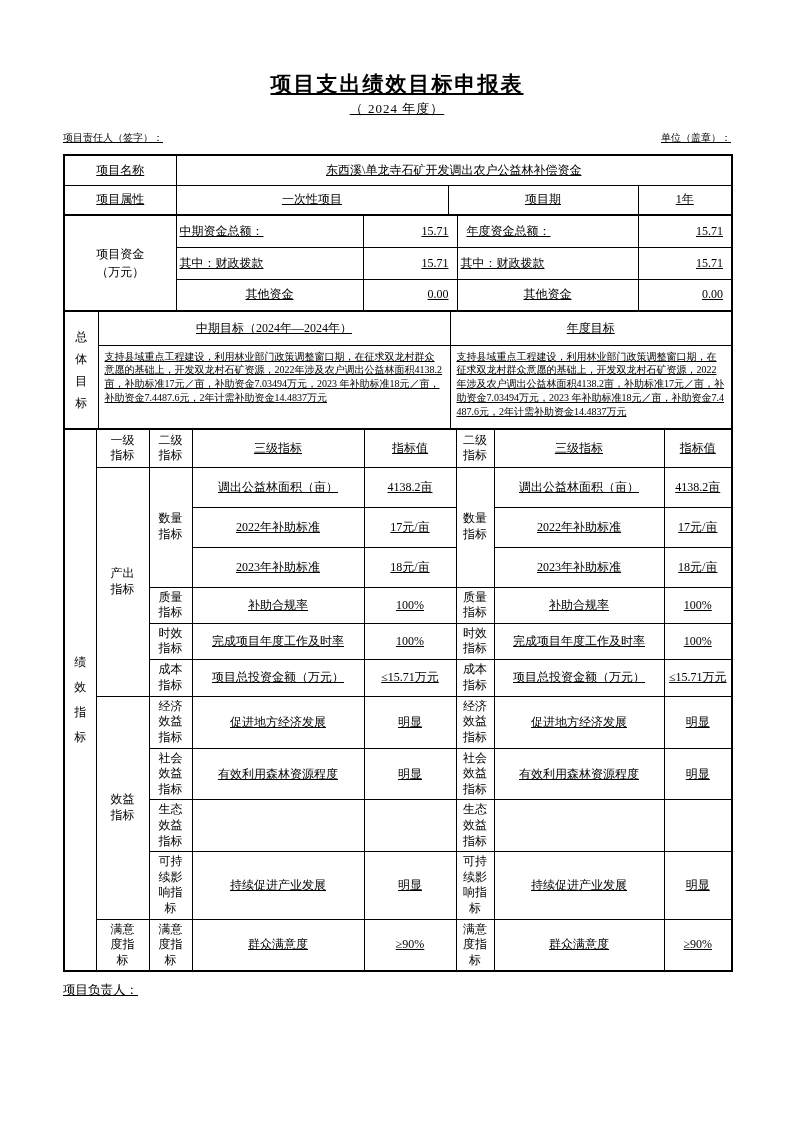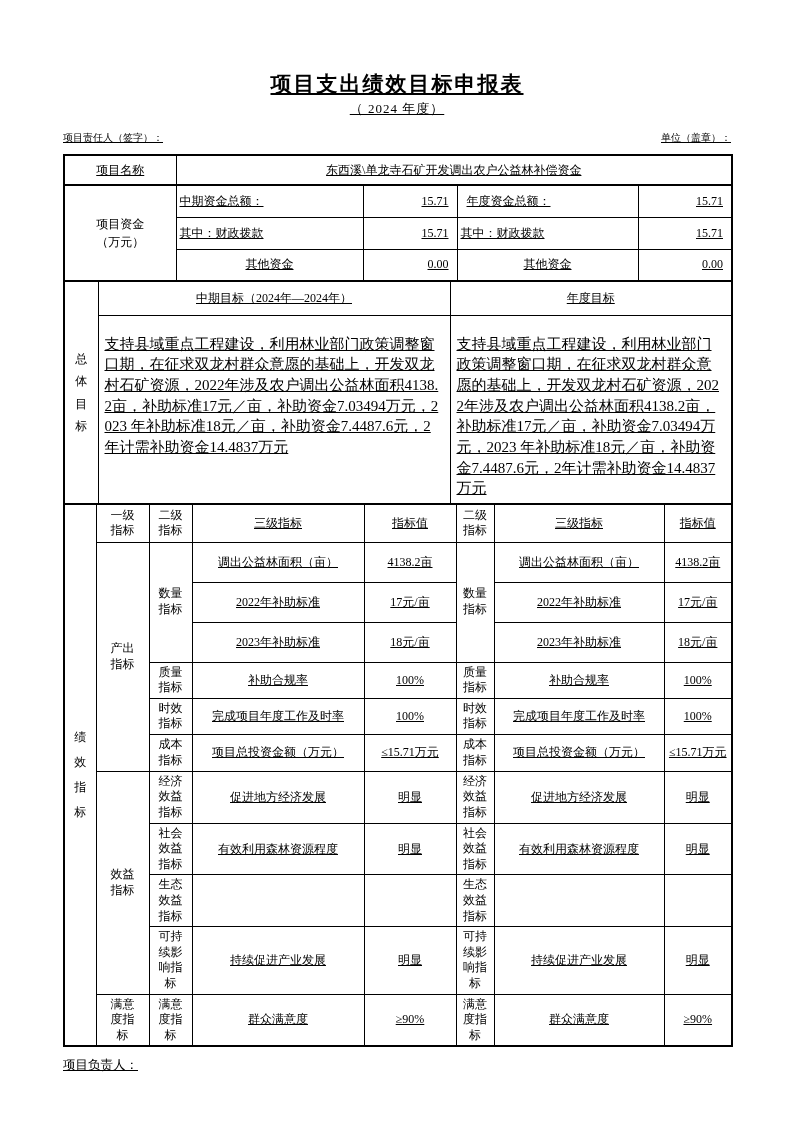--- a/index.html
+++ b/index.html
@@ -29,21 +29,21 @@
   td {
     border: 1px solid #000; font-size: 12px; line-height: 1.25;
     text-align: center; vertical-align: middle;
     padding: 2px 3px; overflow: hidden; word-break: break-all;
   }
   td.lpad  { text-align: left; }
   td.lpad2 { text-align: left; padding-left: 9px; }
   td.num   { text-align: right; padding-right: 8px; }
   td.goaltext {
     text-align: left; vertical-align: top;
-    font-size: 15px; line-height: 1.38; padding: 18px 7px 4px 6px;
+    font-size: 10px; line-height: 1.38; padding: 4px 7px 4px 6px;
   }
   .w2 { display: inline-block; width: 2em; word-break: break-all; line-height: 1.3; }
   .w4 { display: inline-block; width: 4.2em; word-break: break-all; line-height: 1.5; }
   .vstack { display: inline-block; width: 1em; word-break: break-all; line-height: 1.85; }
   .vstack.tall { line-height: 2.1; }
   .footer-label { font-size: 12.5px; margin-top: 10px; }
 </style>
 </head>
 <body>
 
@@ -61,20 +61,26 @@
     <colgroup>
         <col style="width:112px">
         <col style="width:272px">
         <col style="width:190px">
         <col style="width:94px">
       </colgroup>
     <tbody>
       <tr style="height:30px">
         <td>项目名称</td>
         <td colspan="3">东西溪\单龙寺石矿开发调出农户公益林补偿资金</td>
+      </tr>
+      <tr style="height:30px">
+        <td>项目属性</td>
+        <td>一次性项目</td>
+        <td>项目期</td>
+        <td>1年</td>
       </tr>
     </tbody>
   </table>
 
   <table class="tbl stack">
     <colgroup>
         <col style="width:112px">
         <col style="width:187px">
         <col style="width:94px">
         <col style="width:181px">

